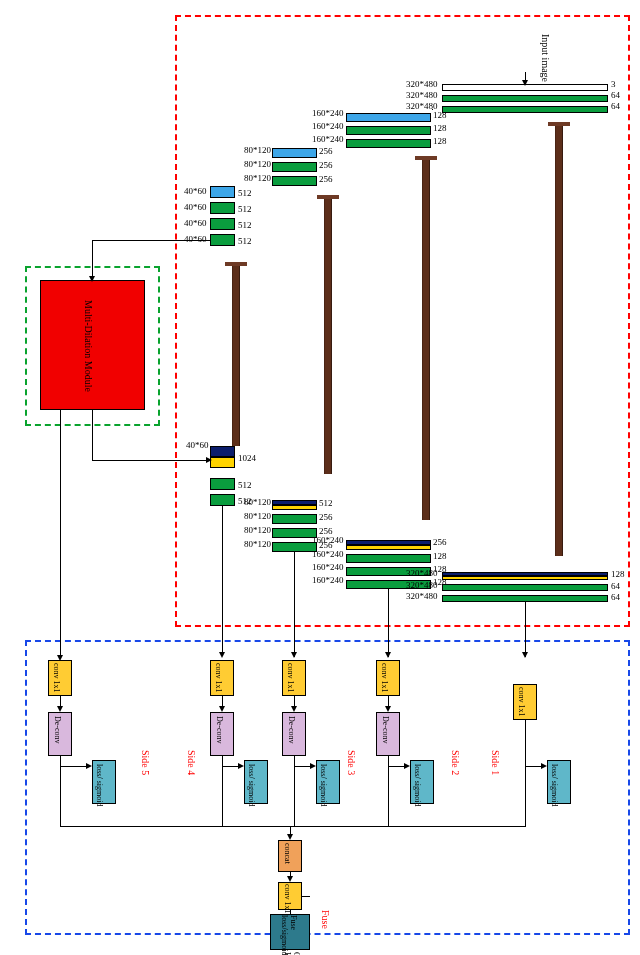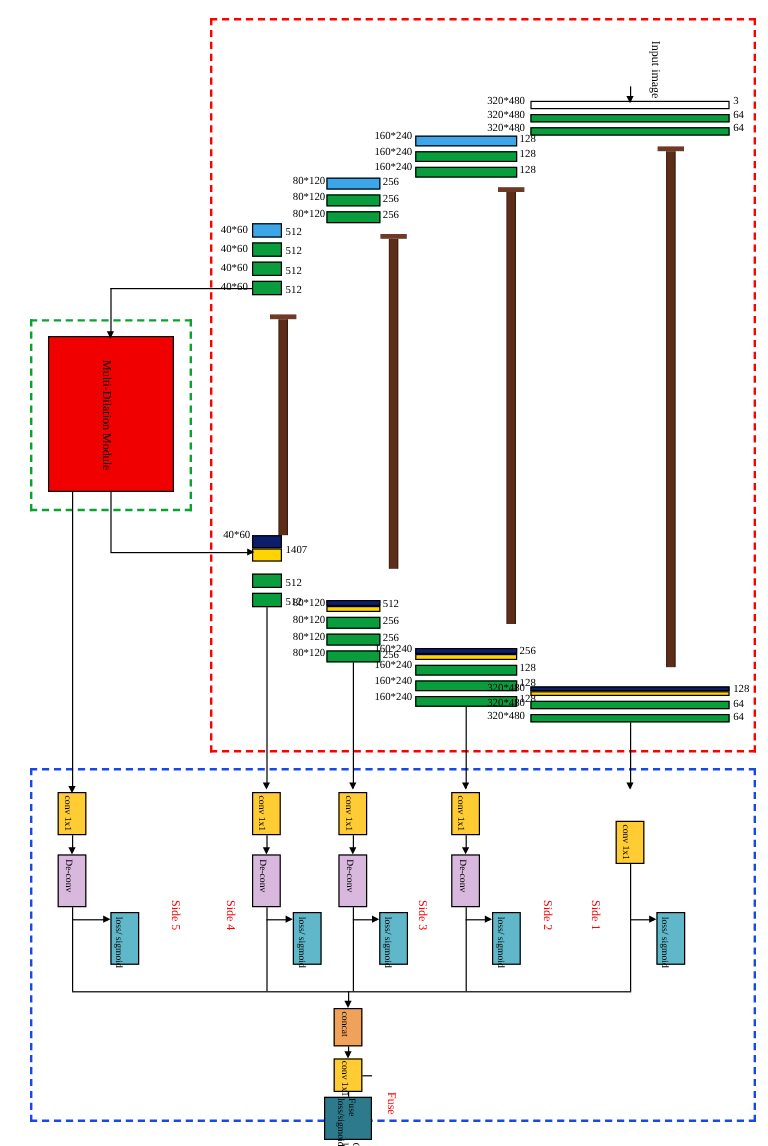--- a/index.html
+++ b/index.html
@@ -95,21 +95,21 @@
 <div class="pillar-top" style="left:317px; top:195px; width:22px; height:4px;"></div>
 <div class="pillar" style="left:324px; top:199px; width:8px; height:275px;"></div>
 <div class="pillar-top" style="left:415px; top:156px; width:22px; height:4px;"></div>
 <div class="pillar" style="left:422px; top:160px; width:8px; height:360px;"></div>
 <div class="pillar-top" style="left:548px; top:122px; width:22px; height:4px;"></div>
 <div class="pillar" style="left:555px; top:126px; width:8px; height:430px;"></div>
 
 <div class="blk c-navy" style="left:210px; top:446px; width:25px; height:11px;"></div>
 <div class="blk c-yellow" style="left:210px; top:457px; width:25px; height:11px;"></div>
 <div class="lbl" style="left:186px; top:440px;">40*60</div>
-<div class="lbl" style="left:238px; top:453px;">1407</div>
+<div class="lbl" style="left:238px; top:453px;">1024</div>
 
 <div class="line" style="left:92px; top:410px; width:1px; height:50px;"></div>
 <div class="line" style="left:92px; top:460px; width:118px; height:1px;"></div>
 <div class="arrow right" style="left:206px; top:457px;"></div>
 
 <div class="blk c-green" style="left:210px; top:478px; width:25px; height:12px;"></div>
 <div class="blk c-green" style="left:210px; top:494px; width:25px; height:12px;"></div>
 <div class="lbl" style="left:238px; top:480px;">512</div>
 <div class="lbl" style="left:238px; top:496px;">512</div>
 

